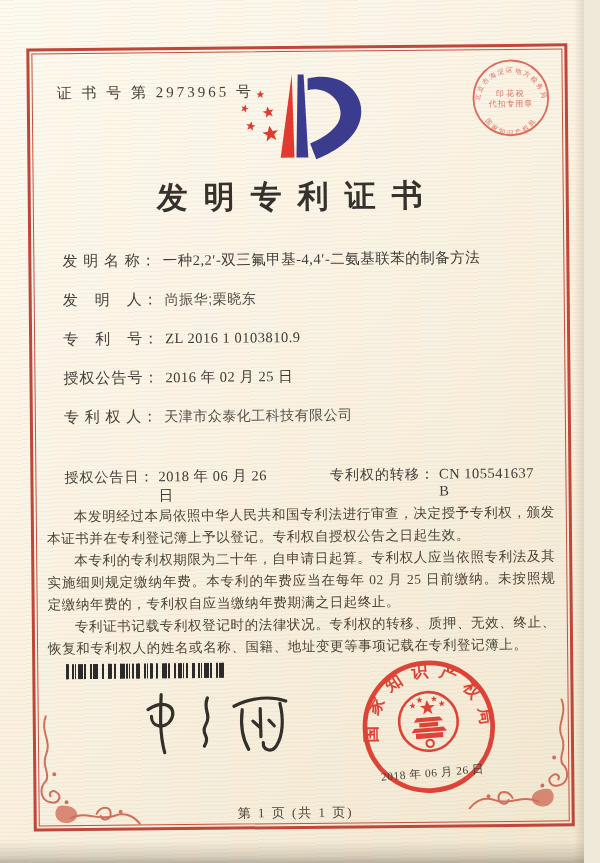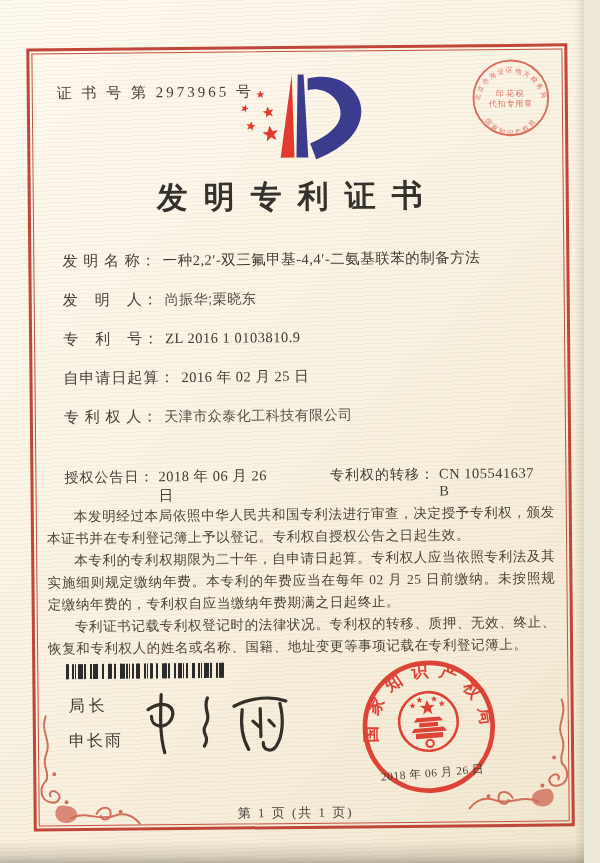--- a/index.html
+++ b/index.html
@@ -137,21 +137,21 @@
       </div>
       <div class="field-row">
         <span class="field-label">发　明　人：</span>
         <span class="field-value sans">尚振华;栗晓东</span>
       </div>
       <div class="field-row">
         <span class="field-label">专　利　号：</span>
         <span class="field-value">ZL 2016 1 0103810.9</span>
       </div>
       <div class="field-row">
-        <span class="field-label">自申请日起算：</span>
+        <span class="field-label">授权公告号：</span>
         <span class="field-value">2016 年 02 月 25 日</span>
       </div>
       <div class="field-row">
         <span class="field-label">专 利 权 人：</span>
         <span class="field-value sans">天津市众泰化工科技有限公司</span>
       </div>
     </div>
 
     <div class="grant-row">
       <div class="grant-pair">
@@ -165,24 +165,20 @@
     </div>
 
     <div class="paragraphs">
       <p>本发明经过本局依照中华人民共和国专利法进行审查，决定授予专利权，颁发本证书并在专利登记簿上予以登记。专利权自授权公告之日起生效。</p>
       <p>本专利的专利权期限为二十年，自申请日起算。专利权人应当依照专利法及其实施细则规定缴纳年费。本专利的年费应当在每年 02 月 25 日前缴纳。未按照规定缴纳年费的，专利权自应当缴纳年费期满之日起终止。</p>
       <p>专利证书记载专利权登记时的法律状况。专利权的转移、质押、无效、终止、恢复和专利权人的姓名或名称、国籍、地址变更等事项记载在专利登记簿上。</p>
     </div>
 
     <div class="barcode"></div>
 
-    <div class="signer">
-      <div class="signer-title">局长</div>
-      <div class="signer-name">申长雨</div>
-    </div>
 
     <svg class="signature" width="195" height="80" viewBox="0 0 195 80">
       <g fill="none" stroke="#33302a" stroke-width="3.2" stroke-linecap="round" transform="rotate(-3 97 40)">
         <path d="M 32,12 C 30,32 28,52 32,70"></path>
         <path d="M 18,26 C 36,16 48,26 40,38 C 34,47 20,44 21,33"></path>
         <path d="M 78,18 C 72,30 82,34 74,46 C 69,54 79,56 72,66"></path>
         <path d="M 104,28 C 122,20 142,20 156,26"></path>
         <path d="M 112,32 C 109,48 111,62 116,72"></path>
         <path d="M 150,28 C 153,44 151,60 144,70 C 139,77 130,74 131,66"></path>
         <path d="M 130,32 L 129,60"></path>

